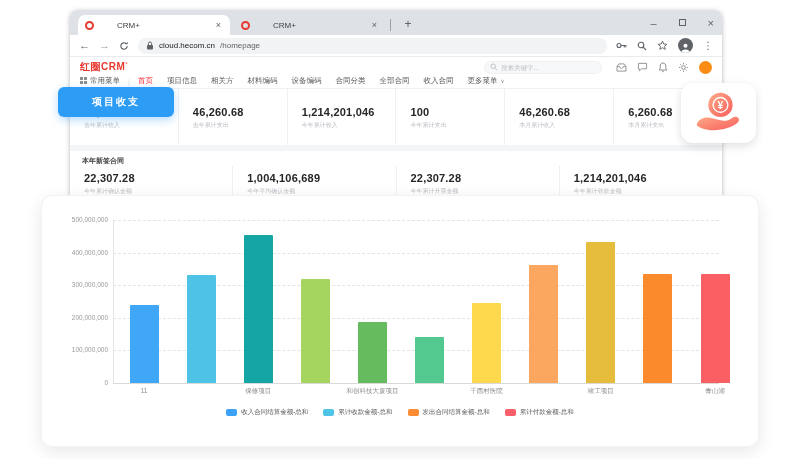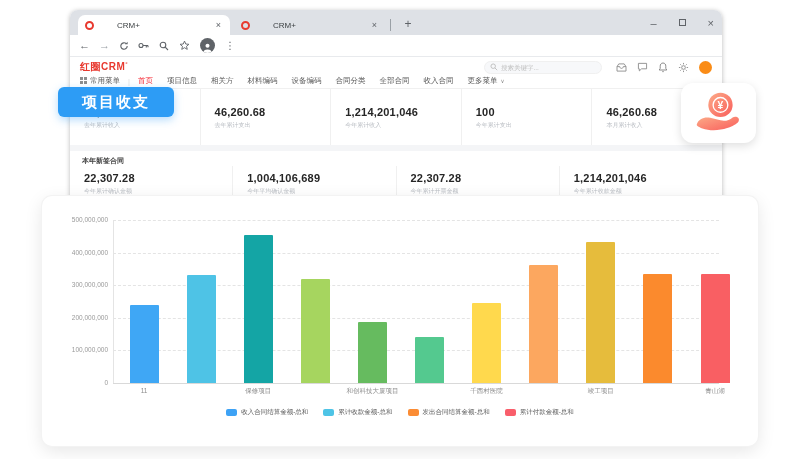--- a/index.html
+++ b/index.html
@@ -79,21 +79,21 @@
   .axisline-y { position:absolute; width:1px; background:#e4e4e4; }
   .ytick { position:absolute; width:64px; text-align:right; font-size:6.5px; color:#999; left:2px; }
   .bar { position:absolute; width:29px; border-radius:1px 1px 0 0; }
   .xtick { position:absolute; width:120px; text-align:center; font-size:6.5px; color:#8c8c8c; }
   .legend { position:absolute; left:0; right:0; top:212px; display:flex; justify-content:center; gap:15px; }
   .legitem { display:flex; align-items:center; gap:4px; font-size:6.5px; color:#595959; }
   .legswatch { width:11px; height:7px; border-radius:2px; }
 
   
   .badge { position:absolute; left:58px; top:87px; width:116px; height:30px; background:#2d9cf5;
-           border-radius:6px; color:#fff; font-size:15px; font-weight:bold; letter-spacing:2px;
+           border-radius:6px; color:#fff; font-size:10px; font-weight:bold; letter-spacing:2px;
            display:flex; align-items:center; justify-content:center; z-index:3;
            box-shadow:0 3px 8px rgba(45,156,245,.35); }
   .coincard { position:absolute; left:681px; top:83px; width:75px; height:60px; background:#fff;
               border-radius:12px; z-index:3; box-shadow:0 3px 10px rgba(0,0,0,.13);
               display:flex; align-items:center; justify-content:center; }
 
   .icon-svg { display:block; }
 </style>
 </head>
 <body>
@@ -122,20 +122,28 @@
       </div>
     </div>
 
     <div class="addressbar">
       <span class="navarrow">←</span>
       <span class="navarrow fwd">→</span>
       <svg class="icon-svg" width="10" height="10" viewBox="0 0 10 10">
         <path d="M8.2 5a3.2 3.2 0 1 1-.9-2.2" fill="none" stroke="#5f6368" stroke-width="1.1"></path>
         <path d="M8.6 0.8 L8.6 3.2 L6.2 3.2 Z" fill="#5f6368"></path>
       </svg>
+      <div class="urlpill">
+        <svg class="icon-svg" width="8" height="9" viewBox="0 0 8 9">
+          <rect x="1" y="4" width="6" height="4.4" rx="0.8" fill="#5f6368"></rect>
+          <path d="M2.4 4 V2.6 a1.6 1.6 0 0 1 3.2 0 V4" fill="none" stroke="#5f6368" stroke-width="1"></path>
+        </svg>
+        <span class="urlhost">cloud.hecom.cn</span>
+          <span class="urlpath">/homepage</span>
+      </div>
       <div class="abicons">
         <svg class="icon-svg" width="11" height="9" viewBox="0 0 11 9">
           <circle cx="3" cy="4.5" r="2" fill="none" stroke="#5f6368" stroke-width="1.1"></circle>
           <path d="M5 4.5 H10 M8.3 4.5 V6.6 M10 4.5 V6.2" stroke="#5f6368" stroke-width="1.1" fill="none"></path>
         </svg>
         <svg class="icon-svg" width="10" height="10" viewBox="0 0 10 10">
           <circle cx="4" cy="4" r="2.8" fill="none" stroke="#5f6368" stroke-width="1.1"></circle>
           <path d="M6.2 6.2 L9 9" stroke="#5f6368" stroke-width="1.1"></path>
         </svg>
         <svg class="icon-svg" width="11" height="11" viewBox="0 0 12 12">
@@ -236,20 +244,24 @@
             <div class="statval">1,214,201,046</div>
             <div class="statlab">今年累计收入</div>
           </div>
           <div class="cell">
             <div class="statval">100</div>
             <div class="statlab">今年累计支出</div>
           </div>
           <div class="cell">
             <div class="statval">46,260.68</div>
             <div class="statlab">本月累计收入</div>
+          </div>
+          <div class="cell">
+            <div class="statval">6,260.68</div>
+            <div class="statlab">本月累计支出</div>
           </div>
         </div>
 
       <div class="graydivider"></div>
       <div class="sectitle">本年新签合同</div>
 
       <div class="statsrow statsrow2">
           <div class="cell">
             <div class="statval">22,307.28</div>
             <div class="statlab">今年累计确认金额</div>

